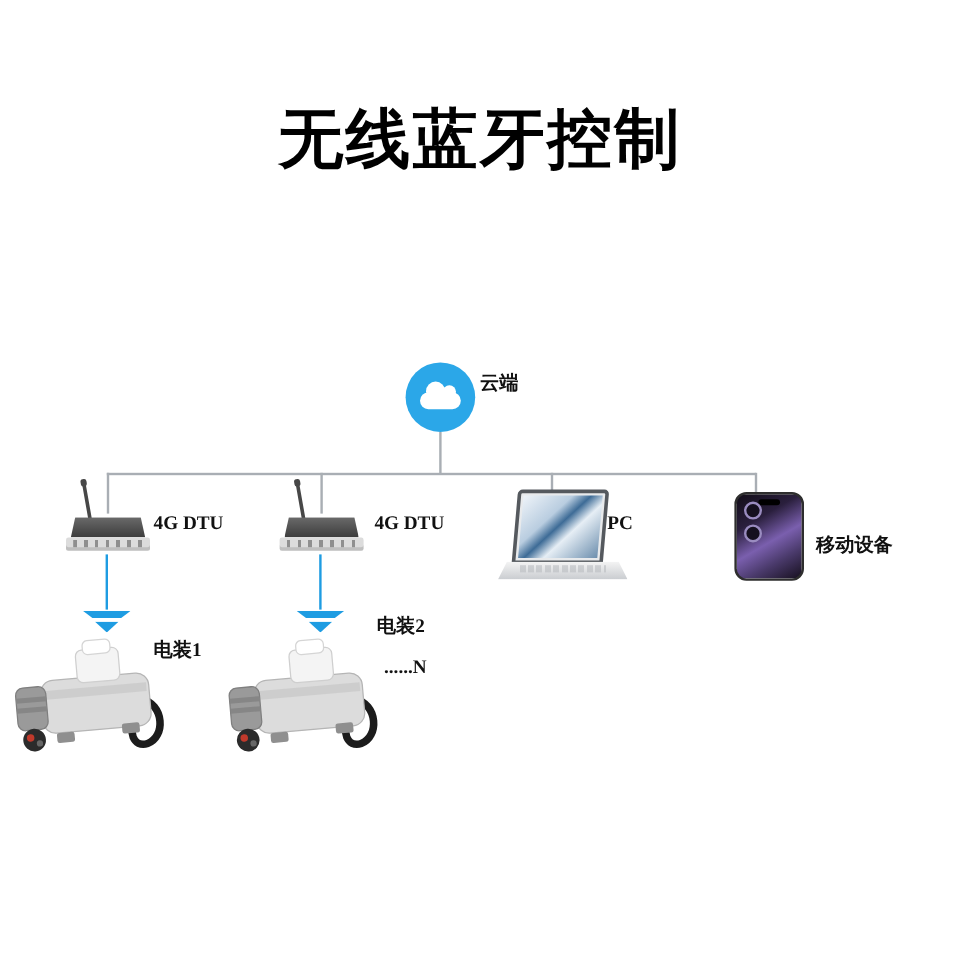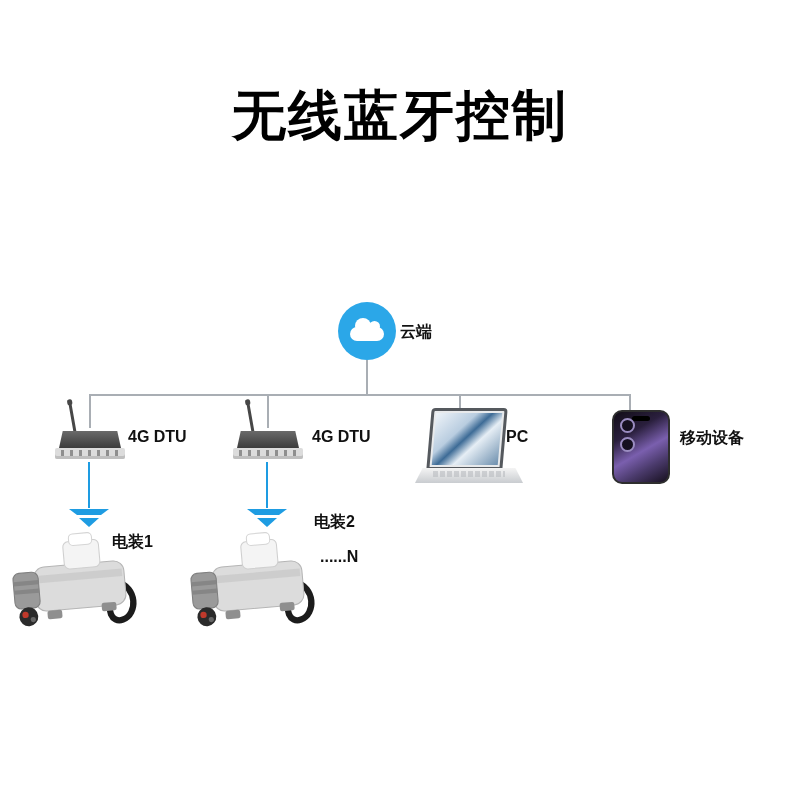--- a/index.html
+++ b/index.html
@@ -1,17 +1,17 @@
 <!DOCTYPE html>
 <html style="--cloud-blue: #2BA7E8; --link-blue: #1E9CE2; --line-gray: #A9AEB4; --title-color: #000000;"><head>
 <meta charset="utf-8">
 <style>
   * { margin:0; padding:0; box-sizing:border-box; }
   html,body { width:800px; height:800px; background:#fff; font-family:"Liberation Sans",sans-serif; }
-  .canvas { position:relative; width:800px; height:800px; background:#fff; overflow:hidden; }
+  .canvas { position:relative; width:800px; height:800px; background:#fff; overflow:hidden;font-family:Liberation Serif, serif; }
 
   .title { position:absolute; top:80px; left:0; width:100%; text-align:center;
            font-size:54px; font-weight:bold; color:var(--title-color,#000); letter-spacing:2px; }
 
   .line { position:absolute; background:var(--line-gray,#a9aeb4); }
   .line.h { height:2px; }
   .line.v { width:2px; }
   .bluelink { position:absolute; width:2px; background:var(--link-blue,#1e9ce2); }
 
   .node-label { position:absolute; font-size:16px; font-weight:bold; color:#111; white-space:nowrap; }
@@ -78,21 +78,21 @@
   <div class="line v" style="left:366px; top:360px; height:35px;"></div>
   <div class="line h" style="left:89px; top:394px; width:541px;"></div>
   <div class="line v" style="left:89px;  top:394px; height:34px;"></div>
   <div class="line v" style="left:267px; top:394px; height:34px;"></div>
   <div class="line v" style="left:459px; top:394px; height:20px;"></div>
   <div class="line v" style="left:629px; top:394px; height:18px;"></div>
 
   <div class="cloud-circle">
     <div class="cloud-shape"></div>
   </div>
-  <div class="node-label" style="left:400px; top:322px;">云端</div>
+  <div class="node-label" style="left:400px; top:309px;">云端</div>
 
   <div class="dtu" style="left:55px; top:402px;">
     <div class="dtu-antenna"></div>
     <div class="dtu-body"></div>
     <div class="dtu-base"></div>
     <div class="dtu-slots"></div>
   </div>
   <div class="node-label" style="left:128px; top:428px;">4G DTU</div>
 
   <div class="dtu" style="left:233px; top:402px;">
@@ -111,21 +111,21 @@
   </div>
   <div class="node-label" style="left:506px; top:428px;">PC</div>
 
   <div class="phone">
     <div class="phone-body">
       <div class="phone-island"></div>
       <div class="phone-cam c1"></div>
       <div class="phone-cam c2"></div>
     </div>
   </div>
-  <div class="node-label" style="left:680px; top:428px;">移动设备</div>
+  <div class="node-label" style="left:680px; top:444px;">移动设备</div>
 
   <div class="bluelink" style="left:88px; top:462px; height:46px;"></div>
   <div class="wifi" style="left:69px; top:509px;">
     <div class="wifi-bar"></div>
     <div class="wifi-tri"></div>
   </div>
 
   <div class="bluelink" style="left:266px; top:462px; height:46px;"></div>
   <div class="wifi" style="left:247px; top:509px;">
     <div class="wifi-bar"></div>
@@ -144,21 +144,21 @@
         <rect x="2" y="50" width="24" height="4" fill="#868686"></rect>
         <rect x="2" y="58" width="24" height="4" fill="#868686"></rect>
         <circle cx="14" cy="84" r="9" fill="#2b2b2b"></circle>
         <circle cx="11" cy="82" r="3" fill="#c0392b"></circle>
         <circle cx="18" cy="87" r="2.5" fill="#666"></circle>
         <rect x="32" y="80" width="14" height="8" rx="2" fill="#8f8f8f"></rect>
         <rect x="84" y="77" width="14" height="8" rx="2" fill="#8f8f8f"></rect>
       </g>
     </svg>
   </div>
-  <div class="node-label" style="left:112px; top:532px;">电装1</div>
+  <div class="node-label" style="left:128px; top:532px;">电装1</div>
 
   <div class="actuator" style="left:188px; top:524px;">
     <svg viewBox="0 0 130 100" width="140" height="105">
       <path d="M100 55 C 120 60, 120 86, 106 91 C 95 95, 89 80, 98 72" stroke="#1c1c1c" stroke-width="6" fill="none" stroke-linecap="round"></path>
       <g transform="rotate(-5 65 60)">
         <rect x="22" y="38" width="86" height="42" rx="10" fill="#dcdcdc" stroke="#b5b5b5"></rect>
         <rect x="24" y="46" width="82" height="7" fill="#c9c9c9" opacity="0.8"></rect>
         <rect x="52" y="16" width="34" height="26" rx="5" fill="#f4f4f4" stroke="#cfcfcf"></rect>
         <rect x="58" y="9" width="22" height="11" rx="4" fill="#ffffff" stroke="#d5d5d5"></rect>
         <rect x="2" y="42" width="24" height="34" rx="6" fill="#9a9a9a" stroke="#7f7f7f"></rect>

